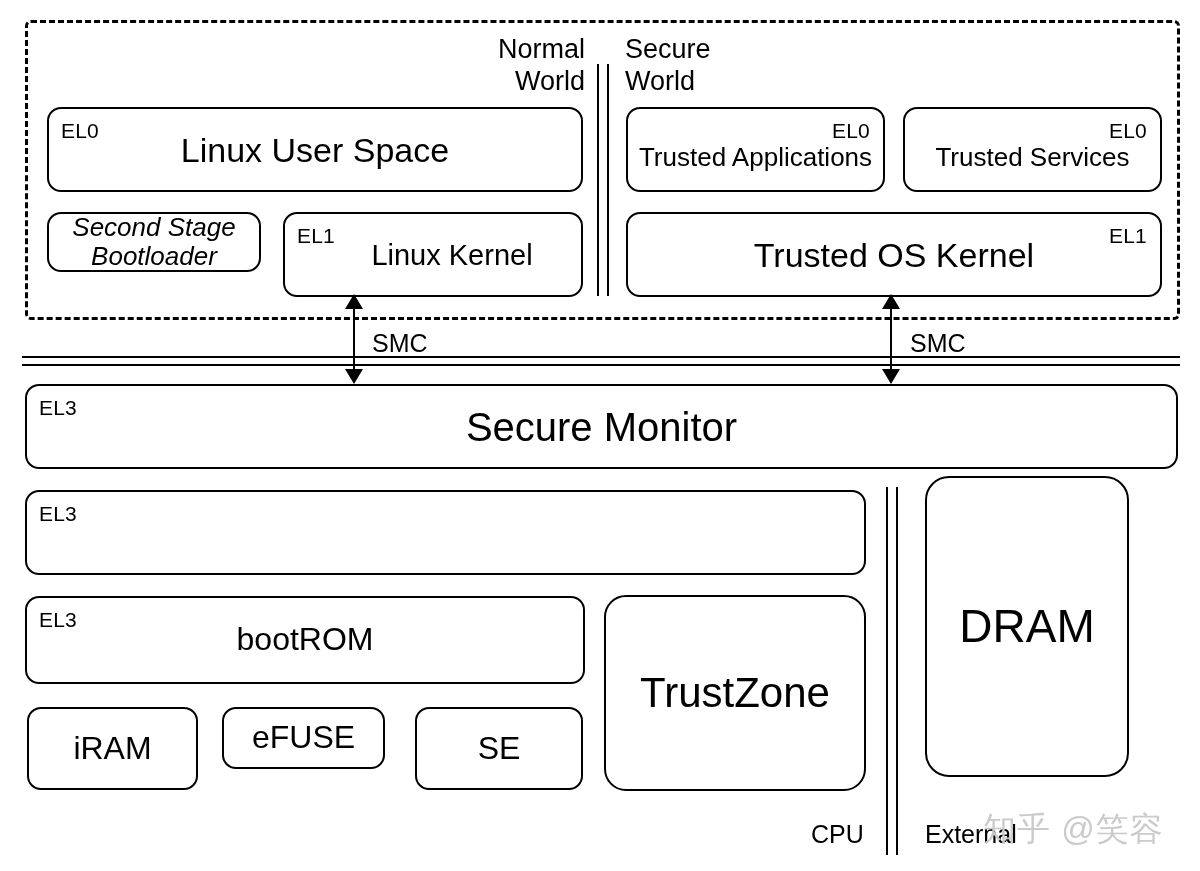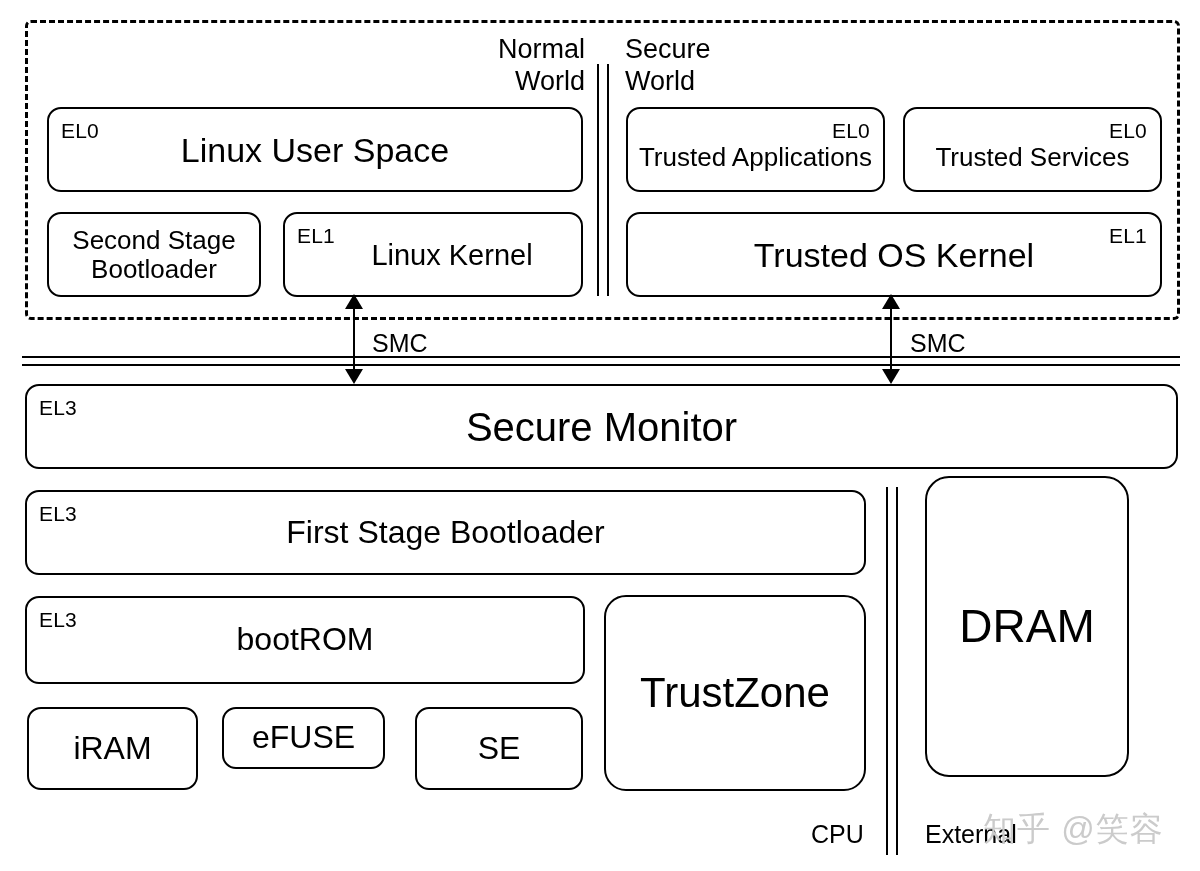--- a/index.html
+++ b/index.html
@@ -158,21 +158,21 @@
 World</div>
 
   <div class="vdiv" id="world-div-a"></div>
   <div class="vdiv" id="world-div-b"></div>
 
   <div class="box" style="left:47px; top:107px; width:536px; height:85px;">
     <span class="el tl">EL0</span>
     <span class="ctr" style="font-size:34px;">Linux User Space</span>
   </div>
 
-  <div class="box" style="left:47px; top:212px; width:214px; height:85px;">
+  <div class="box" style="left:47px; top:212px; width:214px; height:60px;font-style:italic;">
     <span class="ctr" style="font-size:26px;">Second Stage
 Bootloader</span>
   </div>
 
   <div class="box" style="left:283px; top:212px; width:300px; height:85px;">
     <span class="el tl">EL1</span>
     <span class="ctr" style="font-size:29px; padding-left:38px;">Linux Kernel</span>
   </div>
 
   <div class="box" style="left:626px; top:107px; width:259px; height:85px;">
@@ -207,21 +207,20 @@
   <div class="hrule" id="hrule-a"></div>
   <div class="hrule" id="hrule-b"></div>
 
   <div class="box" style="left:25px; top:384px; width:1153px; height:85px;">
     <span class="el tl">EL3</span>
     <span class="ctr" style="font-size:40px;">Secure Monitor</span>
   </div>
 
   <div class="box" style="left:25px; top:490px; width:841px; height:85px;">
     <span class="el tl">EL3</span>
-    <span class="ctr" style="font-size:32px;">First Stage Bootloader</span>
   </div>
 
   <div class="box" style="left:25px; top:596px; width:560px; height:88px;">
     <span class="el tl">EL3</span>
     <span class="ctr" style="font-size:32px;">bootROM</span>
   </div>
 
   <div class="box" style="left:27px; top:707px; width:171px; height:83px;">
     <span class="ctr" style="font-size:32px;">iRAM</span>
   </div>

